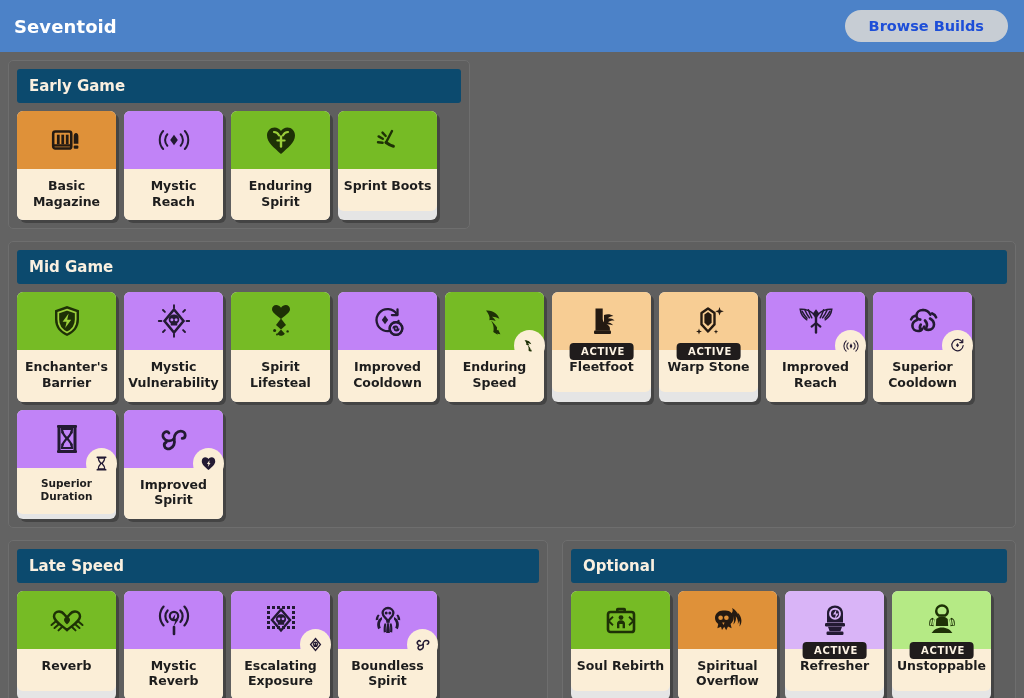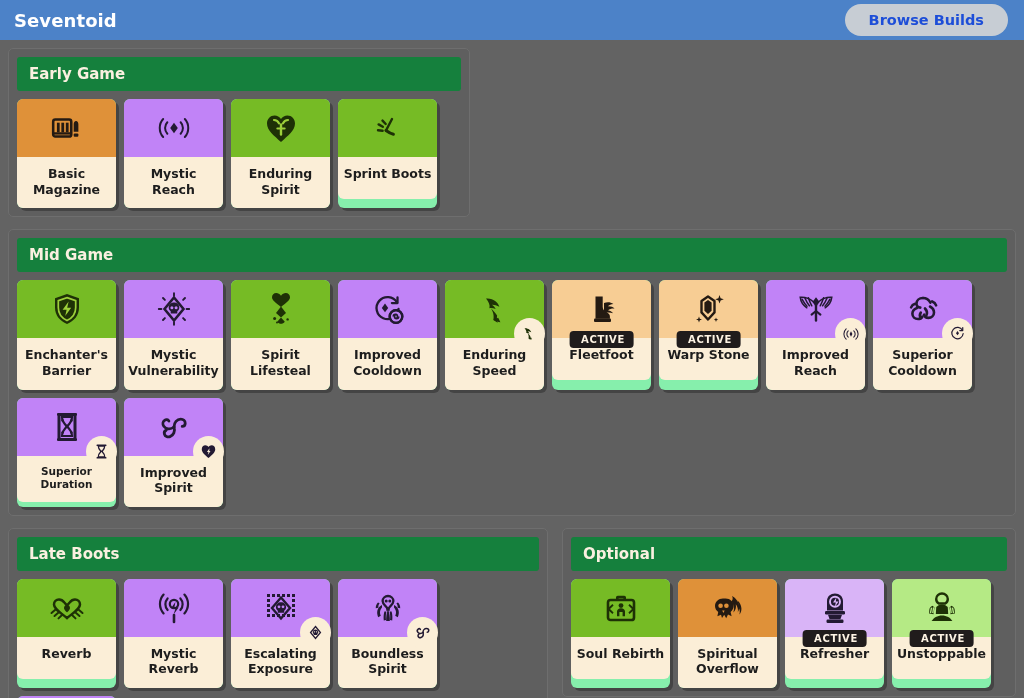--- a/index.html
+++ b/index.html
@@ -7,21 +7,21 @@
     padding: 0;
     width: 1024px;
     height: 698px;
     overflow: hidden;
     background: #636363;
     font-family: "DejaVu Sans", "Liberation Sans", sans-serif;
   }
 
   
   .topbar {
-    height: 40px;
+    height: 52px;
     background: #4c82c8;
     display: flex;
     align-items: center;
     justify-content: space-between;
     padding: 0 16px 0 14px;
     box-sizing: border-box;
   }
   .app-title {
     color: #ffffff;
     font-size: 18px;
@@ -51,21 +51,21 @@
 
   .panel {
     background: #5f5f5f;
     border: 1px solid #6e6e6e;
     border-radius: 5px;
     padding: 8px;
     margin-bottom: 12px;
     box-sizing: border-box;
   }
   .panel-header {
-    background: #15803d;
+    background: #0c4a6e;
     border-radius: 3px;
     padding: 8px 12px;
     margin-bottom: 8px;
   }
   .panel-title {
     color: #faf0e0;
     font-size: 15px;
     font-weight: bold;
   }
 
@@ -73,21 +73,21 @@
     display: flex;
     flex-wrap: wrap;
     gap: 8px;
   }
 
   
   .card {
     width: 99px;
     border-radius: 6px;
     overflow: visible;
-    background: #86efac;
+    background: #e5e5e5;
     box-shadow: 3px 3px 0 rgba(0,0,0,0.28);
     cursor: pointer;
     position: relative;
     display: flex;
     flex-direction: column;
   }
   .card-art {
     height: 58px;
     border-radius: 6px 6px 0 0;
     position: relative;
@@ -419,21 +419,21 @@
             </div>
             <div class="card-name">Improved Spirit</div>
           </div>
         </div>
       </div>
     </div>
   <div class="row-wrap">
     <div id="section-late">
         <div class="panel" style="width: 540px;">
           <div class="panel-header">
-            <div class="panel-title">Late Boots</div>
+            <div class="panel-title">Late Speed</div>
           </div>
           <div class="cards">
             <div class="card">
               <div class="card-art" style="background: rgb(118, 187, 37);">
                 <span>
                   <svg width="36" height="32" viewBox="0 0 36 32" fill="#1e3106">
                     <path d="M5 12.5c0-3 2.2-5 5-5 2.4 0 4 1.2 5.4 3L18 13.5l2.6-3c1.4-1.8 3-3 5.4-3 2.8 0 5 2 5 5 0 4.5-6.4 8-13 13.5C11.4 20.5 5 17 5 12.5z" fill="none" stroke="#1e3106" stroke-width="2.5"></path>
                     <path d="M18 13c-1.7 0-3 1.3-3 2.9 0 2 3 4.3 3 4.3s3-2.3 3-4.3c0-1.6-1.3-2.9-3-2.9z"></path>
                     <g stroke="#1e3106" stroke-width="2" stroke-linecap="round">
                       <path d="M6.6 17.5L2.5 21M9.5 20.5l-4 3.5M13 23l-3.5 3.4M23 23l3.5 3.4M26.5 20.5l4 3.5M29.4 17.5l4.1 3.5"></path>

